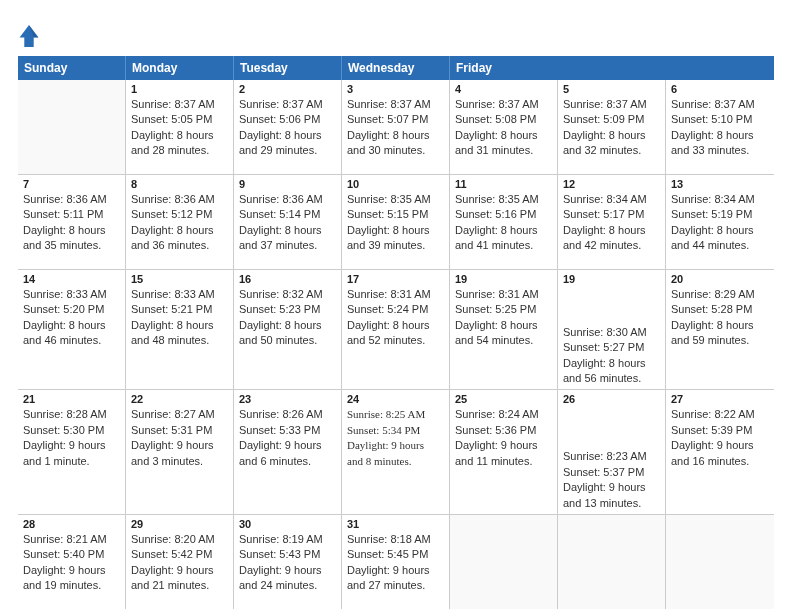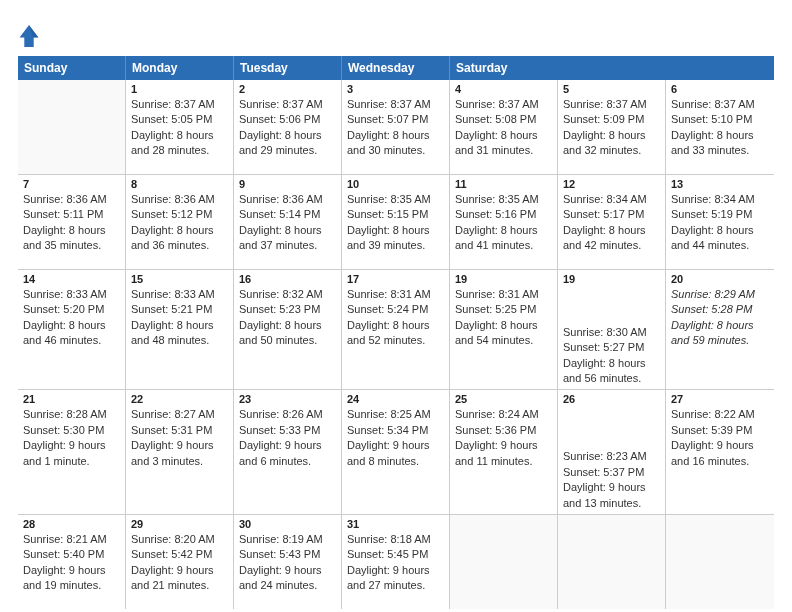--- a/index.html
+++ b/index.html
@@ -121,21 +121,21 @@
       <div class="subtitle"></div>
     </div>
   </div>
 
   <div class="calendar">
     <div class="cal-header-row">
     <div class="cal-header-cell">Sunday</div>
         <div class="cal-header-cell">Monday</div>
         <div class="cal-header-cell">Tuesday</div>
         <div class="cal-header-cell">Wednesday</div>
-        <div class="cal-header-cell">Saturday</div>
+        <div class="cal-header-cell">Friday</div>
       </div>
     <div class="cal-body">
     <div class="cal-week">
           <div class="cal-cell empty"></div>
           <div class="cal-cell">
             <span class="day-num">1</span>
             <div class="day-info" style="white-space: pre-line;">Sunrise: 8:37 AM
 Sunset: 5:05 PM
 Daylight: 8 hours
 and 28 minutes.</div>
@@ -265,21 +265,21 @@
           </div>
           <div class="cal-cell">
             <span class="day-num">19</span>
             <div class="day-info" style="white-space: pre-line; margin-top: 40px;">Sunrise: 8:30 AM
 Sunset: 5:27 PM
 Daylight: 8 hours
 and 56 minutes.</div>
           </div>
           <div class="cal-cell">
             <span class="day-num">20</span>
-            <div class="day-info" style="white-space: pre-line; font-style: italic;">Sunrise: 8:29 AM
+            <div class="day-info" style="white-space: pre-line;">Sunrise: 8:29 AM
 Sunset: 5:28 PM
 Daylight: 8 hours
 and 59 minutes.</div>
           </div>
         </div>
         <div class="cal-week">
           <div class="cal-cell">
             <span class="day-num">21</span>
             <div class="day-info" style="white-space: pre-line;">Sunrise: 8:28 AM
 Sunset: 5:30 PM
@@ -295,21 +295,21 @@
           </div>
           <div class="cal-cell">
             <span class="day-num">23</span>
             <div class="day-info" style="white-space: pre-line;">Sunrise: 8:26 AM
 Sunset: 5:33 PM
 Daylight: 9 hours
 and 6 minutes.</div>
           </div>
           <div class="cal-cell">
             <span class="day-num">24</span>
-            <div class="day-info" style="white-space: pre-line;">Sunrise: 8:25 AM
+            <div class="day-info" style="white-space: pre-line; font-family: Liberation Serif, serif;">Sunrise: 8:25 AM
 Sunset: 5:34 PM
 Daylight: 9 hours
 and 8 minutes.</div>
           </div>
           <div class="cal-cell">
             <span class="day-num">25</span>
             <div class="day-info" style="white-space: pre-line;">Sunrise: 8:24 AM
 Sunset: 5:36 PM
 Daylight: 9 hours
 and 11 minutes.</div>

